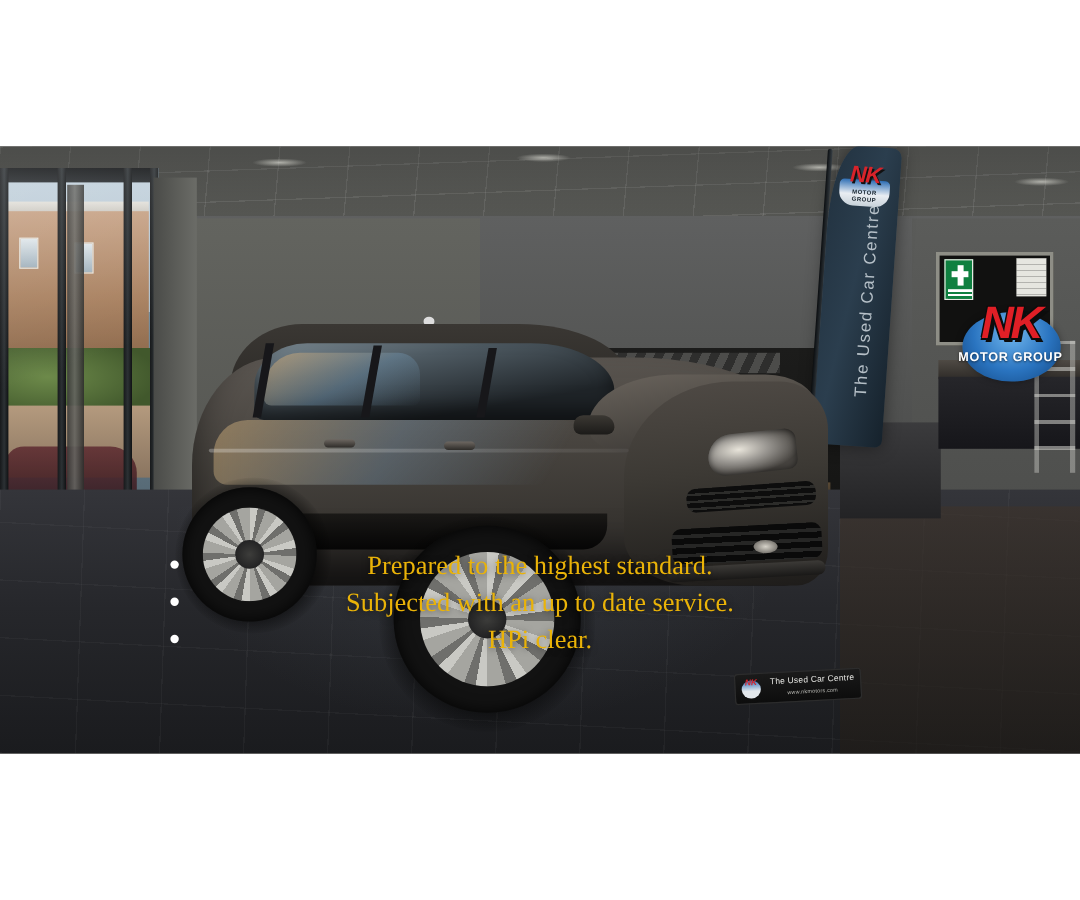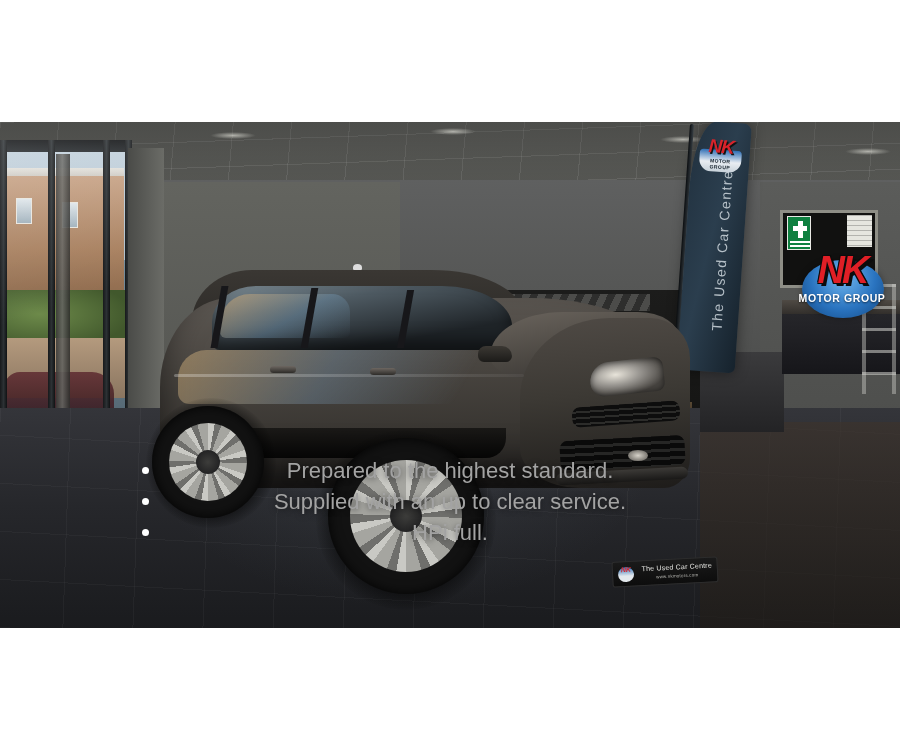--- a/index.html
+++ b/index.html
@@ -433,23 +433,24 @@
     white-space: nowrap;
   }
   #bullet-list {
     position: absolute; left: 0; top: 333px; width: 900px;
     list-style: none;
   }
   #bullet-list li {
     position: relative;
     height: 31px; line-height: 31px;
     text-align: center;
-    font-size: 22px; color: #a3a3a3;
+    font-size: 22px; color: #eab308;
     text-shadow: 0 1px 6px rgba(0,0,0,.55);
     white-space: nowrap;
+    font-family: Liberation Serif, serif;
   }
   #bullet-list li::before {
     content: "";
     position: absolute; left: 142px; top: 12px;
     width: 7px; height: 7px; border-radius: 50%;
     background: #ffffff;
   }
 </style>
 </head>
 <body>
@@ -568,18 +569,18 @@
 
     <div id="nk-logo">
       <div class="badge-oval"></div>
       <div class="nk-text">NK</div>
       <div class="mg-text">MOTOR GROUP</div>
     </div>
 
 
     <ul id="bullet-list">
       <li>Prepared to the highest standard.</li>
-      <li>Supplied with an up to clear service.</li>
-      <li>HPi full.</li>
+      <li>Subjected with an up to date service.</li>
+      <li>HPi clear.</li>
     </ul>
 
   </div>
 </div>
 
 </body></html>

